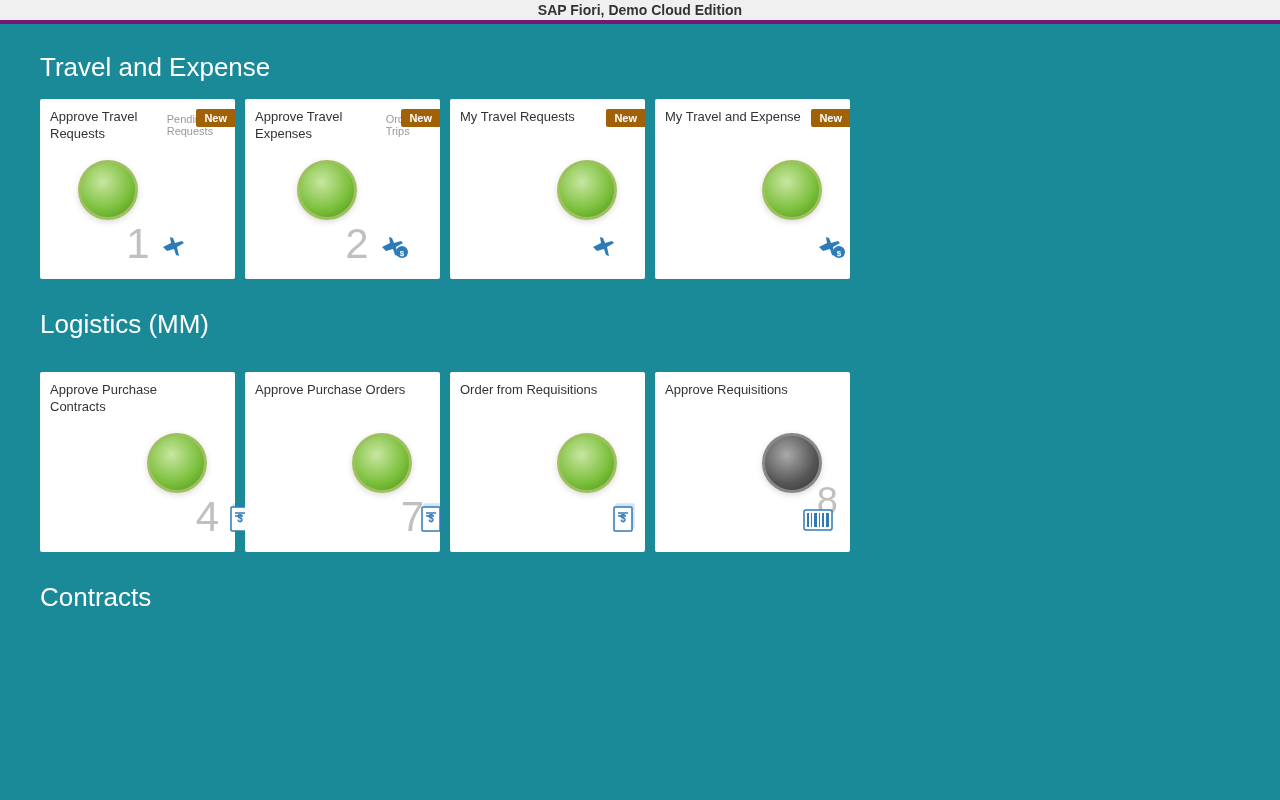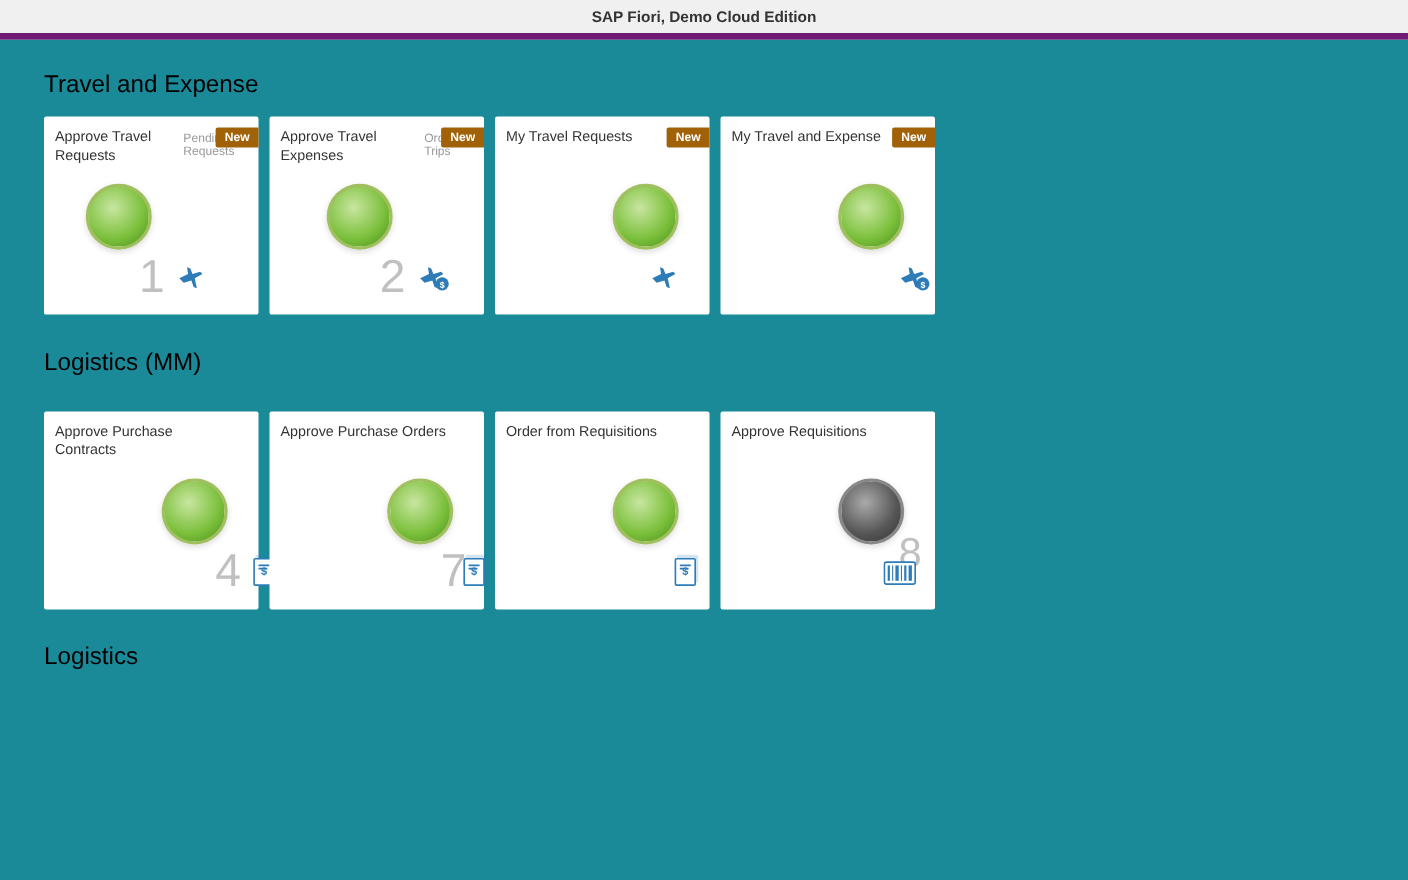--- a/index.html
+++ b/index.html
@@ -6,41 +6,41 @@
     body {
       font-family: Arial, sans-serif;
       background: #1a8a99;
       min-height: 800px;
       width: 1280px;
     }
 
     
     .topbar {
       background: #f0f0f0;
-      height: 36px;
+      height: 24px;
       display: flex;
       align-items: center;
       justify-content: center;
-      border-bottom: 6px solid #701a75;
+      border-bottom: 4px solid #701a75;
     }
     .topbar-title {
       font-size: 14px;
       font-weight: bold;
       color: #333;
     }
 
     
     .main {
       padding: 28px 40px;
     }
 
     
     .section-title {
-      color: #000000;
-      font-size: 22px;
+      color: #ffffff;
+      font-size: 26px;
       font-weight: 300;
       margin-bottom: 16px;
     }
 
     
     .cards-row {
       display: flex;
       flex-direction: row;
       gap: 10px;
       margin-bottom: 30px;
@@ -277,16 +277,16 @@
               <rect x="23" y="7" width="3" height="14" fill="#2d7cb8"></rect>
             </svg>
           </div>
         </div>
       </div>
 
     </div>
   </div>
 
   <div class="section">
-    <div class="section-title">Logistics</div>
+    <div class="section-title">Contracts</div>
   </div>
 
 </div>
 
 </body></html>

